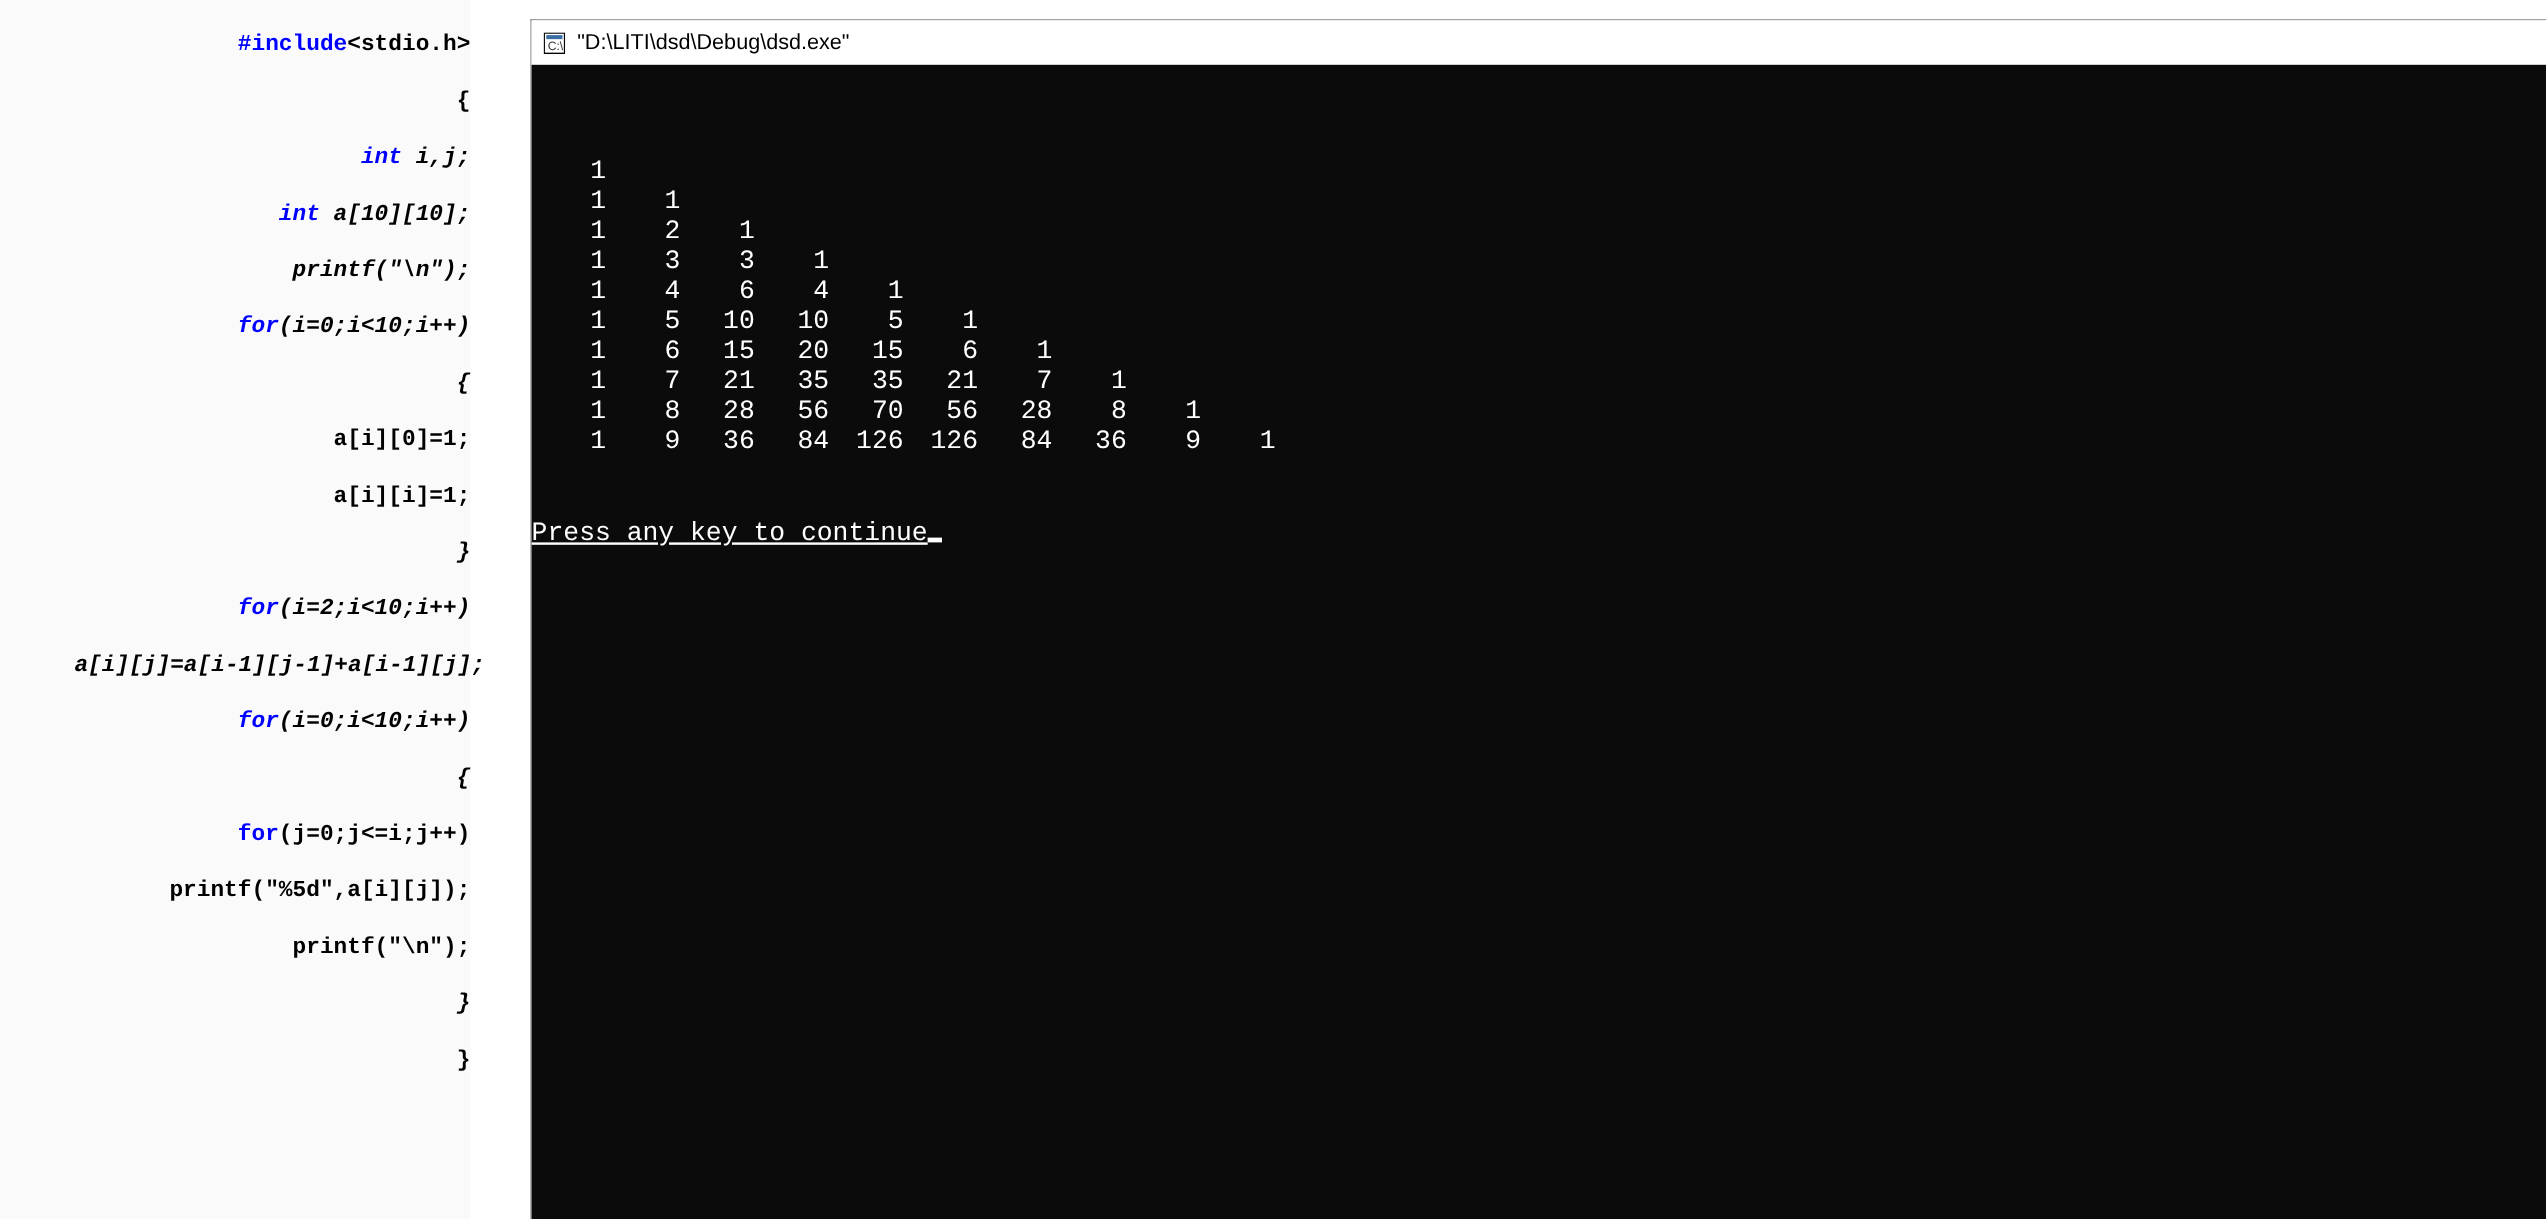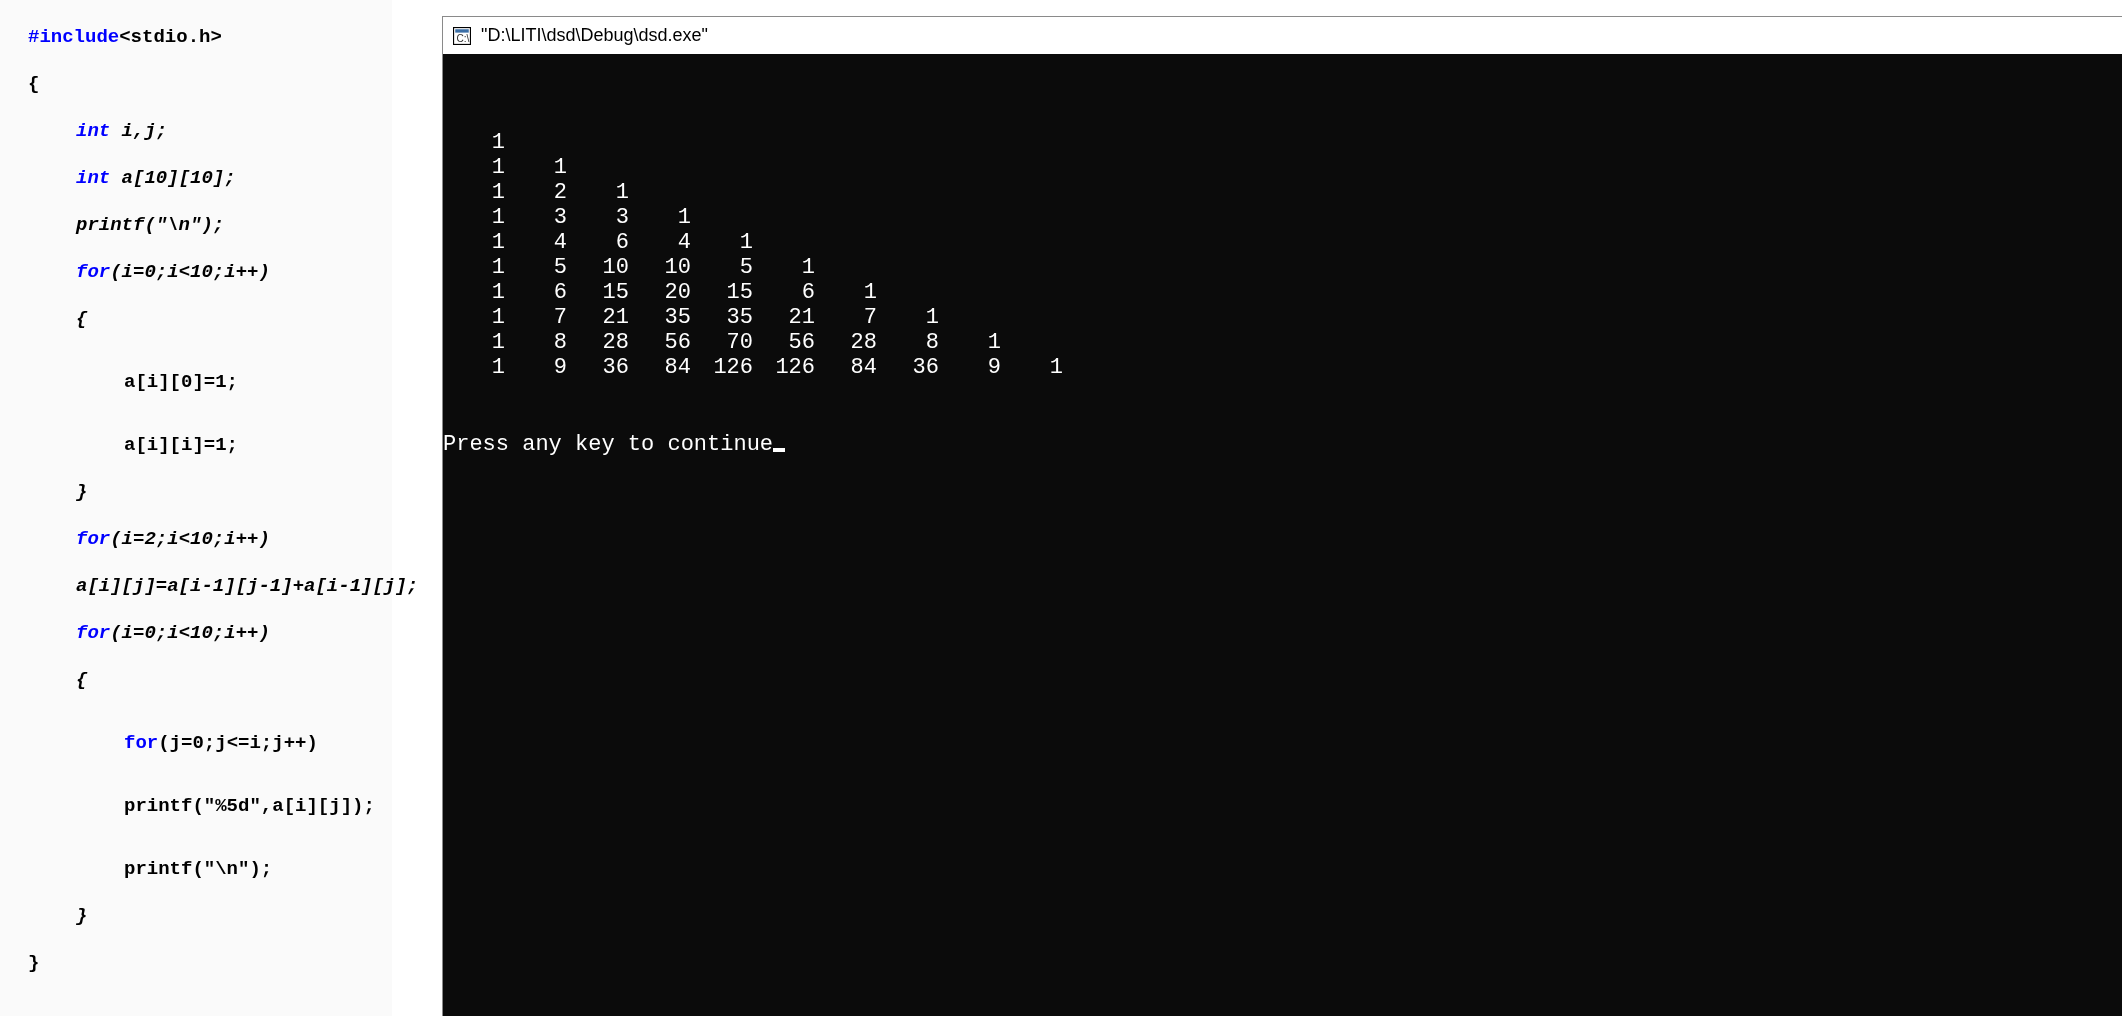--- a/index.html
+++ b/index.html
@@ -10,29 +10,30 @@
     background: #fff;
     width: 2122px;
     height: 1016px;
     display: flex;
     overflow: hidden;
   }
   .editor-pane {
     width: 392px;
     height: 1016px;
     background: #fafafa;
-    padding-left: 28px;
+    padding-left: 14px;
     padding-top: 2px;
     white-space: pre;
     line-height: 23.5px;
+    text-align: right;
   }
   .kw-blue { color: #0000ff; }
   .txt-black { color: #000; }
   .indent1 { padding-left: 48px; display: inline-block; font-style: italic; }
-  .indent2 { padding-left: 96px; display: inline-block; margin-top: 16px; }
+  .indent2 { padding-left: 96px; display: inline-block; }
 
   .console-wrap {
     position: absolute;
     left: 442px;
     top: 16px;
     width: 1680px;
     height: 1000px;
     border-top: 1px solid #8a8a8a;
     border-left: 1px solid #8a8a8a;
     background: #fff;
@@ -72,20 +73,21 @@
   }
   .triangle-row { height: 25px; }
   .num-cell {
     display: inline-block;
     width: 62px;
     text-align: right;
   }
   .prompt-line {
     padding-left: 0;
     margin-top: 2px;
+    text-decoration: underline;
   }
   .cursor-block {
     display: inline-block;
     width: 12px;
     height: 4px;
     background: #fff;
     vertical-align: -2px;
   }
 </style>
 </head>

